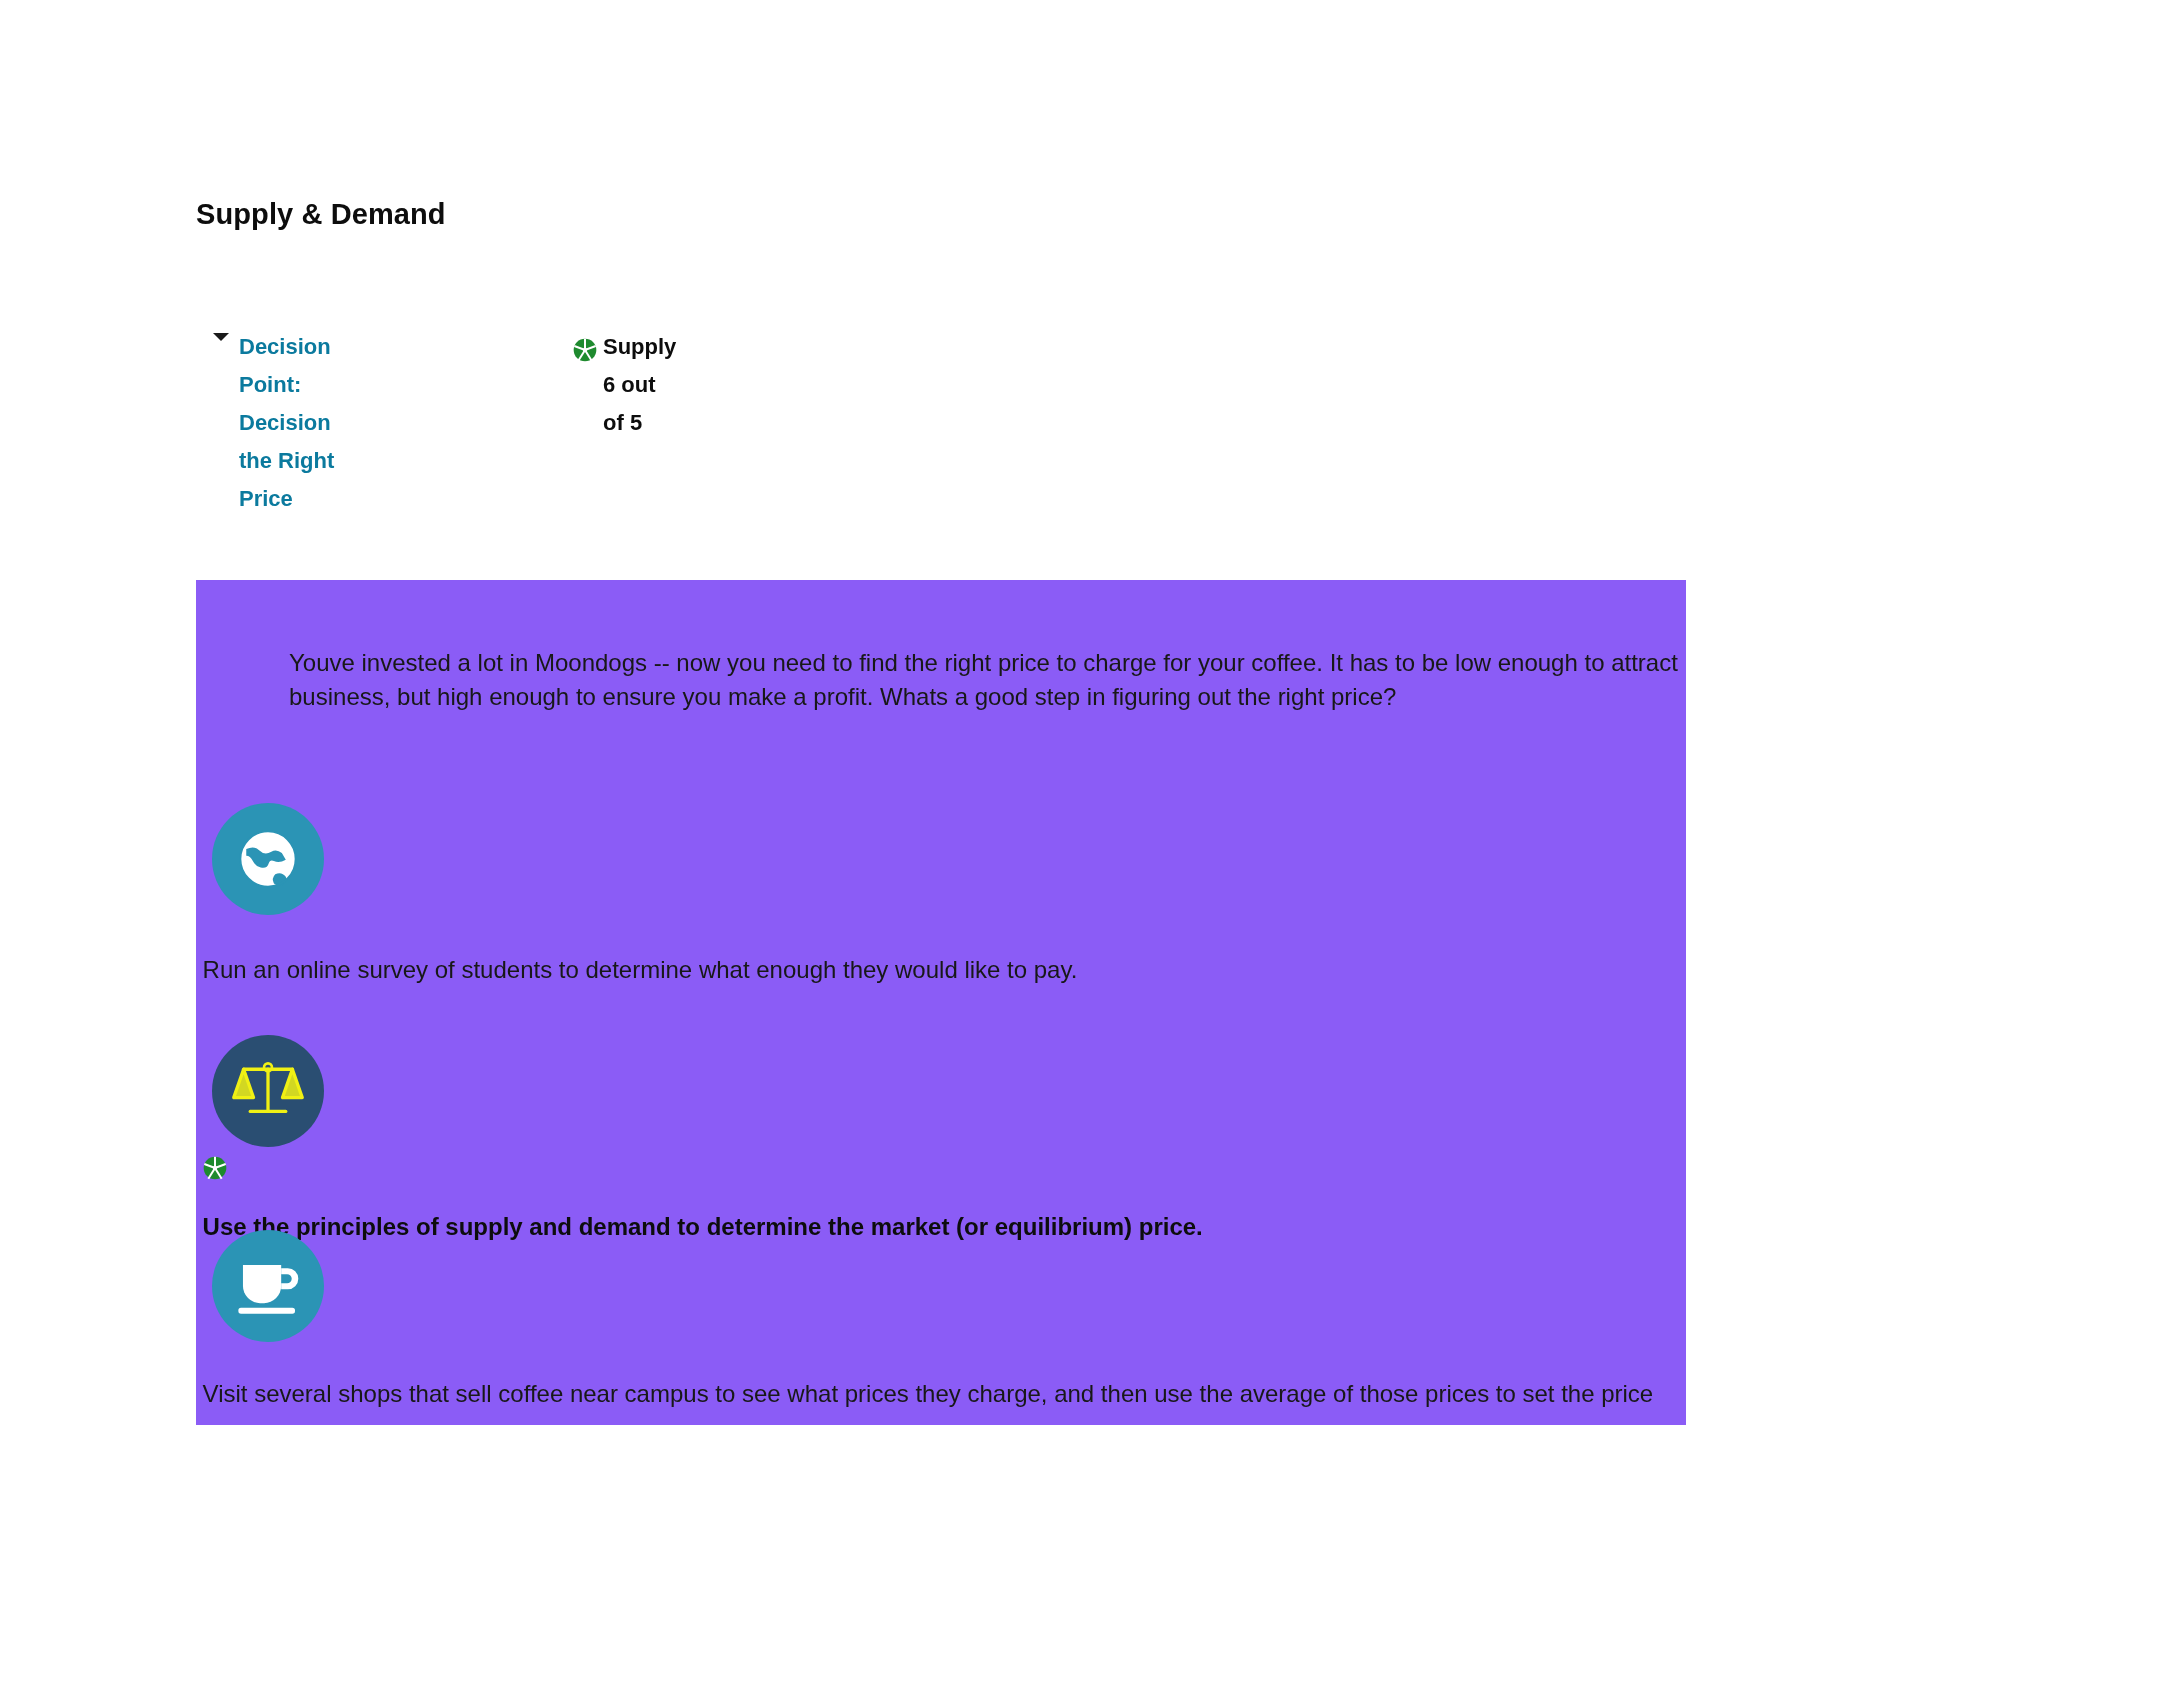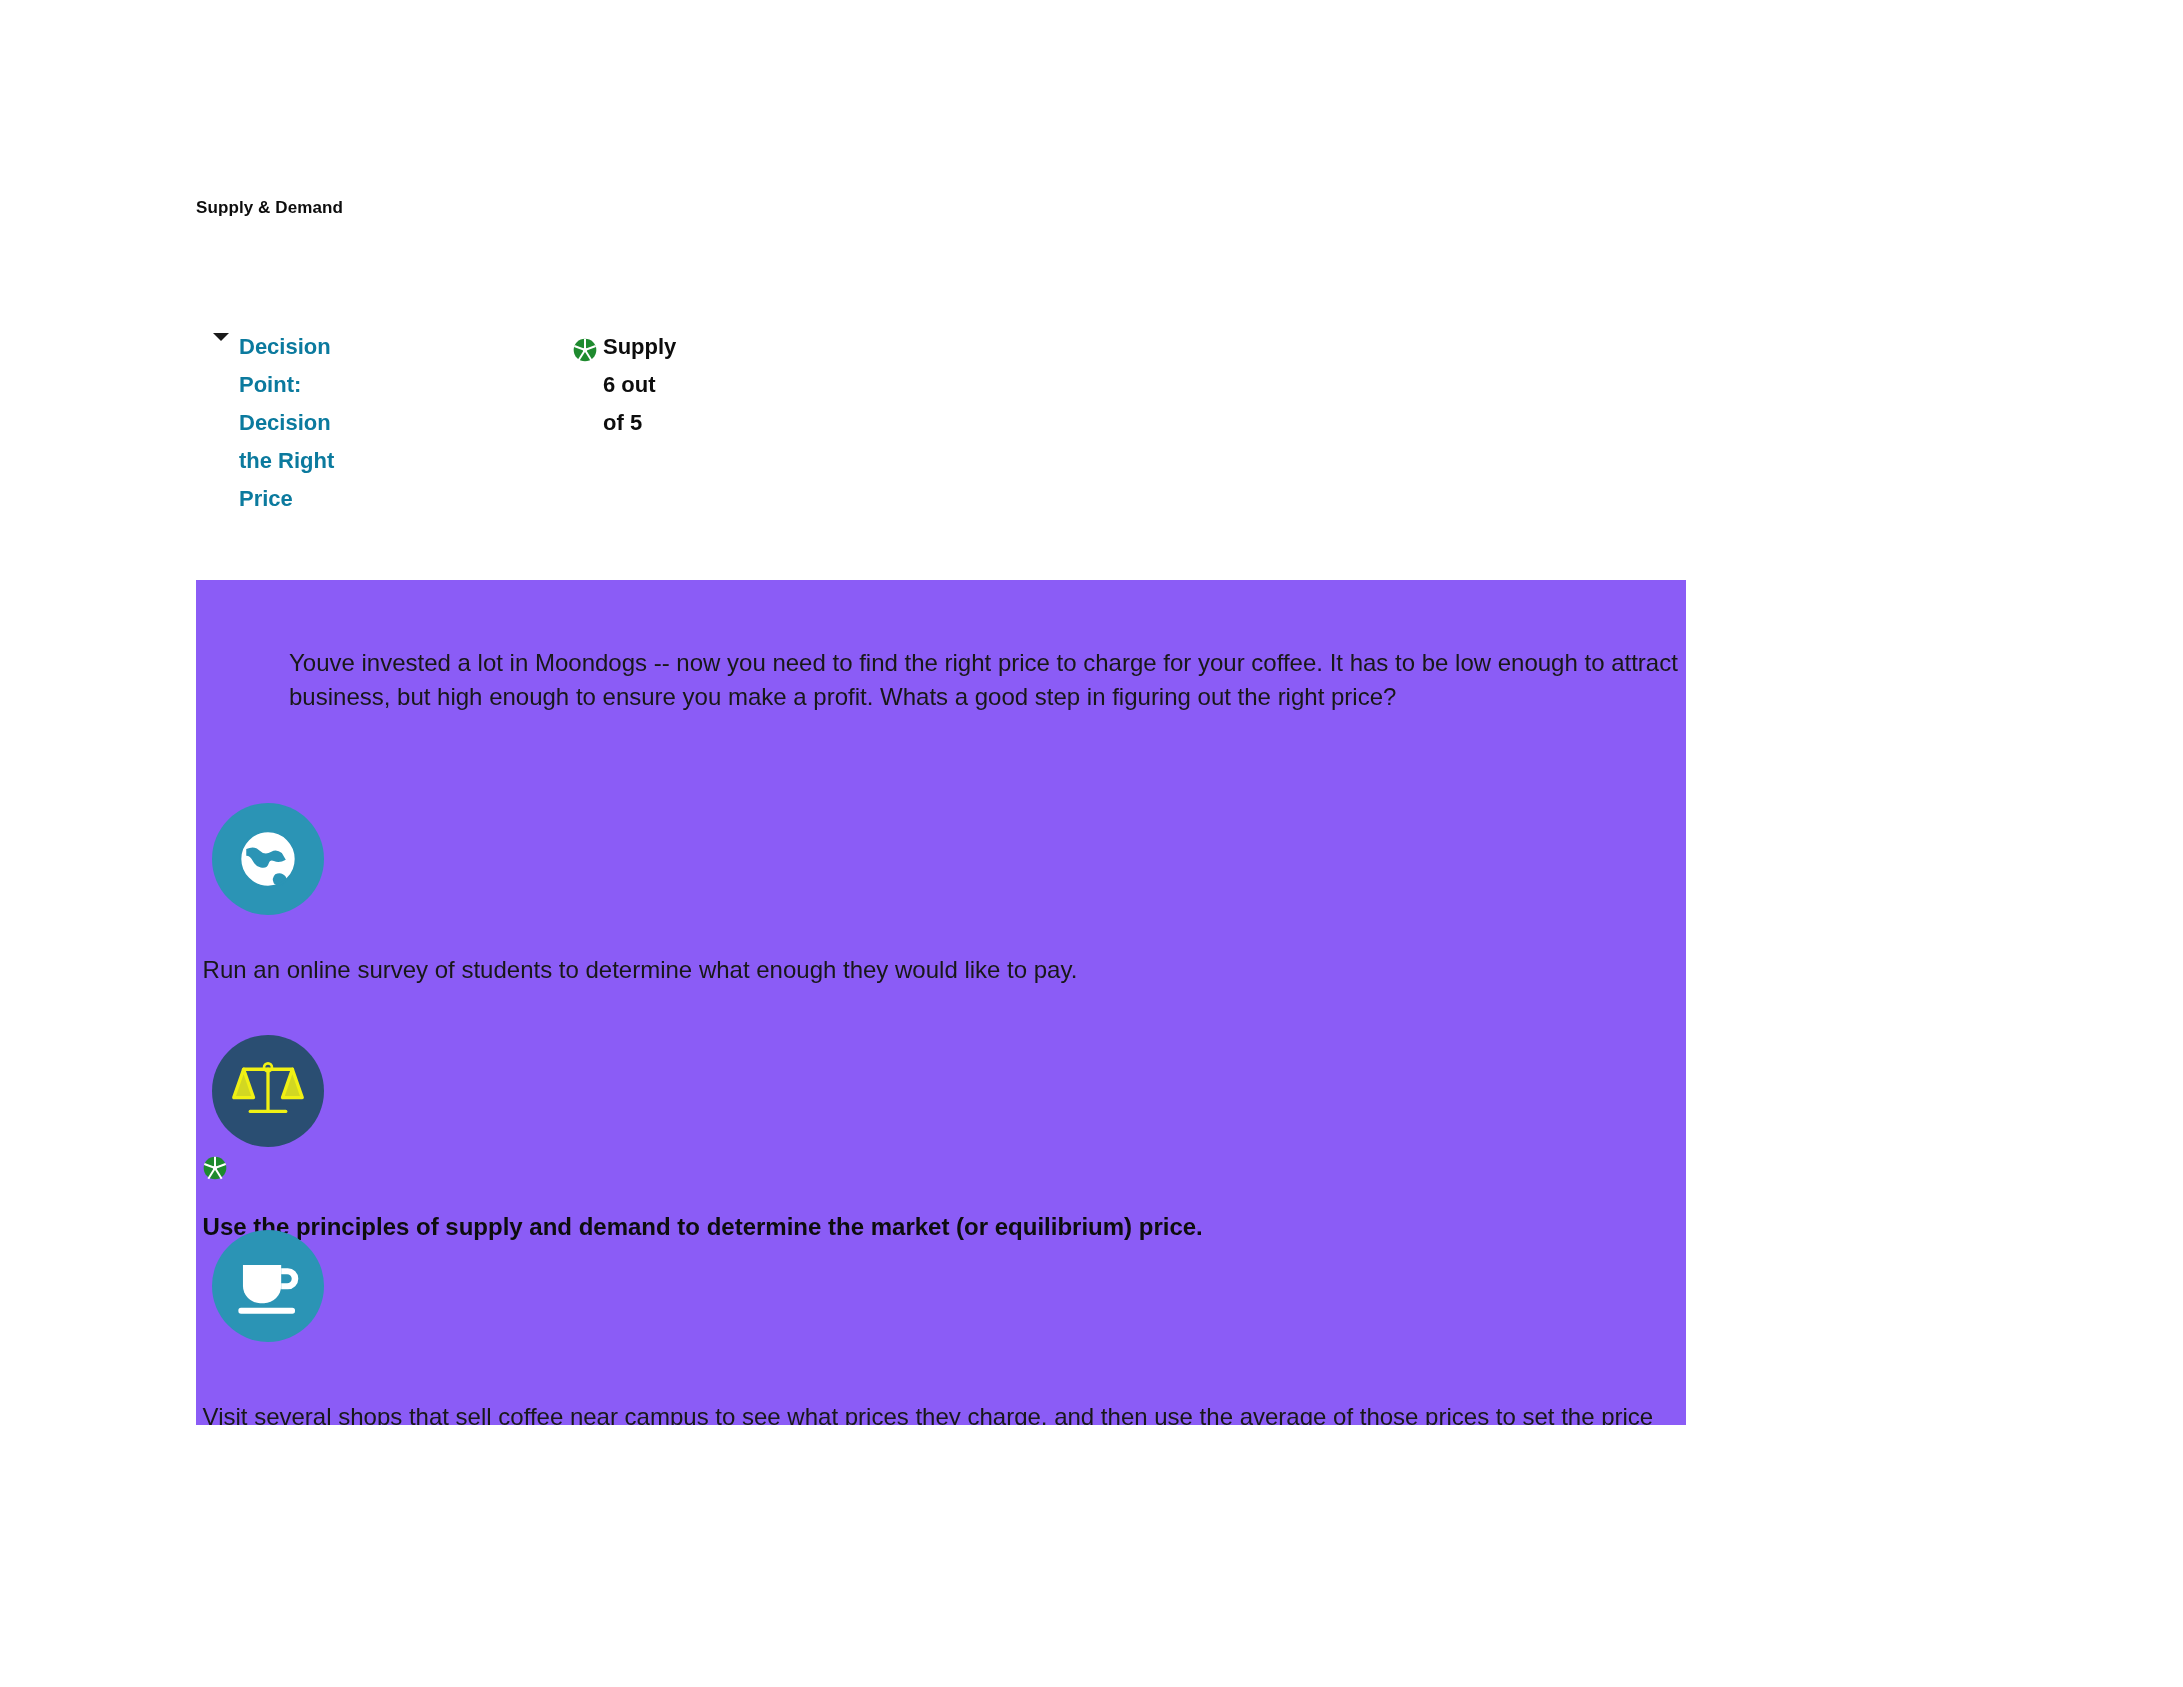--- a/index.html
+++ b/index.html
@@ -15,21 +15,21 @@
     color: #000000;
     position: relative;
     overflow: hidden;
   }
 
   
   .page-title {
     position: absolute;
     left: 196px;
     top: 198px;
-    font-size: 17px;
+    font-size: 29px;
     font-weight: bold;
     letter-spacing: 0.1px;
     color: #0d0d0d;
     white-space: nowrap;
   }
 
   
   .quiz-header {
     position: absolute;
     left: 196px;
@@ -161,21 +161,21 @@
 
   
   #option-0 .opt-circle { top: 0.7px; }
   #option-0 .opt-text   { top: 153px; }
 
   #option-1 .opt-circle { top: 0px; }
   #option-1 .opt-badge  { top: 121px; }
   #option-1 .opt-text   { top: 149px; }
 
   #option-2 .opt-circle { top: 0px; }
-  #option-2 .opt-text   { top: 149px; margin-top: 23px; }
+  #option-2 .opt-text   { top: 149px; }
 </style>
 </head>
 <body>
 
 <div class="page-title">Supply &amp; Demand</div>
 
 <div class="quiz-header">
 
   <span class="collapse-marker"></span>
 

